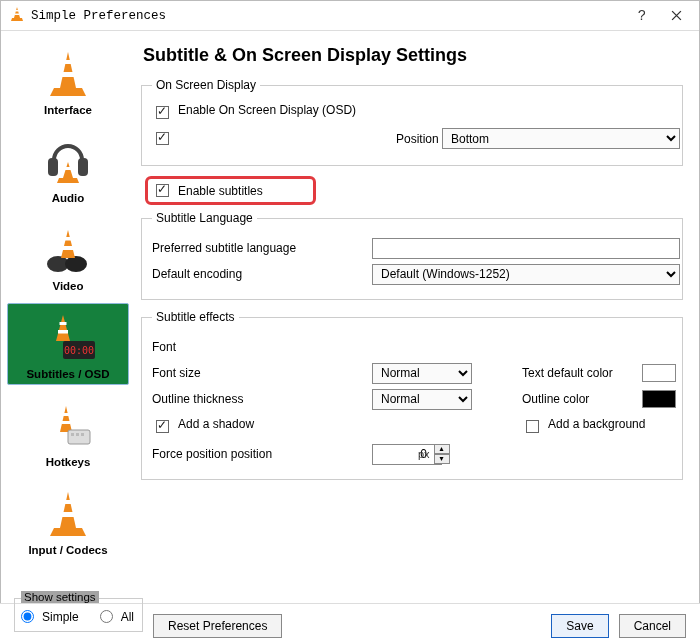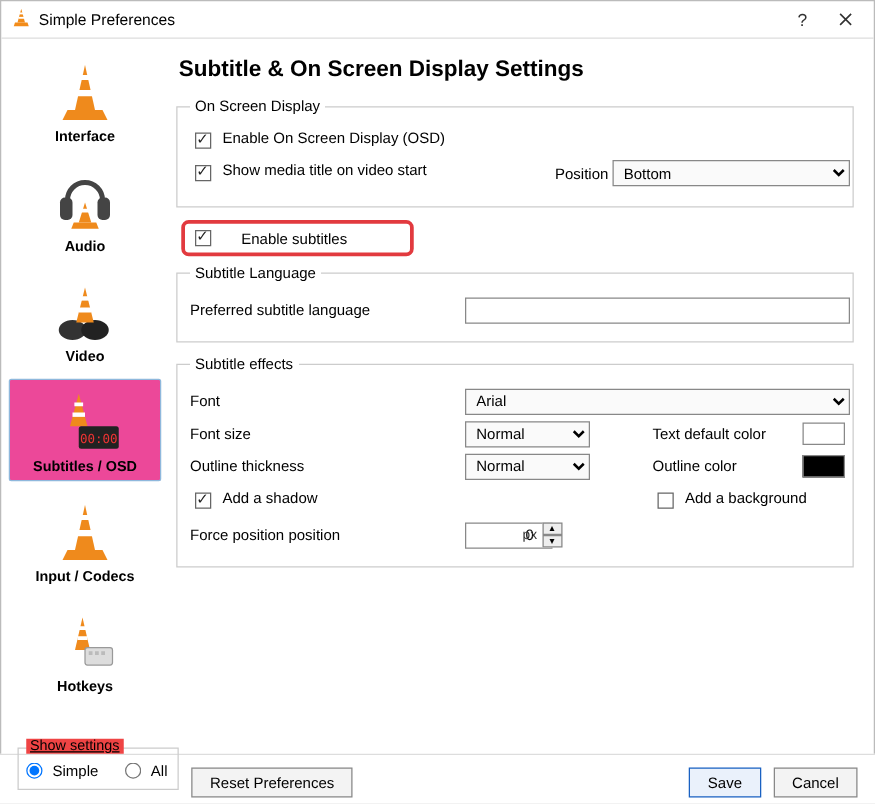--- a/index.html
+++ b/index.html
@@ -13,20 +13,21 @@
     height: 643px;
     overflow: hidden;
     border: 1px solid #bbb;
   }
   .titlebar {
     display: flex;
     align-items: center;
     height: 30px;
     padding: 0 6px 0 8px;
     border-bottom: 1px solid #ddd;
+    font-family: Liberation Mono, monospace;
   }
   .titlebar .title { flex: 1; font-size: 12.5px; }
   .titlebar .tb-btn {
     width: 34px; height: 28px;
     display: flex; align-items: center; justify-content: center;
     font-size: 14px; color: #333;
   }
 
   .content { display: flex; height: 573px; }
   .sidebar {
@@ -37,21 +38,21 @@
   .sidebar-item {
     width: 122px;
     margin: 2px auto 6px auto;
     padding: 6px 0 4px 0;
     text-align: center;
     border: 1px solid transparent;
     border-radius: 2px;
     cursor: pointer;
   }
   .sidebar-item.selected {
-    background: #ec4899;
+    background: #15803d;
     border: 1px solid #8fb8dc;
   }
   .sidebar-item .label { display: block; font-size: 11.5px; margin-top: 2px; font-weight: bold; }
   .icon-slot { height: 56px; display:flex; align-items:center; justify-content:center; }
 
   .main {
     flex: 1;
     padding: 10px 16px 0 6px;
   }
   h1.page-title { font-size: 18px; font-weight: 600; margin: 4px 0 12px 2px; }
@@ -98,21 +99,21 @@
     top:-3px; left:0;
     font-size:12px;
     color:#222;
   }
   .highlight {
     border: 3px solid #e23a3f;
     border-radius: 6px;
     padding: 2px 50px 2px 4px;
     display:inline-flex;
     align-items:center;
-    gap:21px;
+    gap:6px;
   }
 
   .spin {
     display:flex; align-items:center;
   }
   .spin input { width:70px; text-align:right; padding-right:14px;}
   .spin .unit { margin-left:-24px; font-size:11px; color:#333; pointer-events:none;}
   .spin .spinbtns { display:flex; flex-direction:column; margin-left:4px;}
   .spin .spinbtns div {
     width:16px;height:10px;border:1px solid #888;background:#eee;
@@ -137,21 +138,21 @@
     background:#fff;
   }
   .show-settings {
     border: 1px solid #ccc;
     padding: 0 8px 4px 6px;
     font-size: 11.5px;
     position: relative;
     margin-top:-12px;
   }
   .show-settings .legend2 {
-    position:absolute; top:-8px; left:6px; background:#ef4444; padding:0 3px;text-decoration:underline;
+    position:absolute; top:-8px; left:6px; background:#a3a3a3; padding:0 3px;
   }
   .radios { display:flex; gap:21px; margin-top:8px; align-items:center;}
   input[type=radio]{ margin:0 2px 0 0;}
 
   .btn {
     font: inherit;
     height: 24px;
     padding: 0 14px;
     border: 1px solid #888;
     background: #f3f3f3;
@@ -226,60 +227,59 @@
             <rect x="20.5" y="11" width="7" height="3" fill="#fff"></rect>
             <rect x="19" y="19" width="10" height="3.5" fill="#fff"></rect>
             <rect x="24" y="30" width="32" height="18" rx="2" fill="#222"></rect>
             <text x="40" y="43" font-size="10" fill="#e33" text-anchor="middle" font-family="monospace">00:00</text>
           </svg>
       </div>
       <span class="label">Subtitles / OSD</span>
     </div>
     <div class="sidebar-item">
       <div class="icon-slot">
-        <svg width="48" height="52" viewBox="0 0 48 52">
-            <path d="M24 4 L32 40 H16 Z" fill="#ef8a1c"></path>
-            <rect x="20" y="12" width="8" height="4" fill="#fff"></rect>
-            <rect x="18" y="24" width="12" height="5" fill="#fff"></rect>
-            <path d="M10 40 H38 L42 48 H6 Z" fill="#ef8a1c"></path>
-          </svg>
-      </div>
-      <span class="label">Input / Codecs</span>
-    </div>
-    <div class="sidebar-item">
-      <div class="icon-slot">
         <svg width="52" height="52" viewBox="0 0 52 52">
             <path d="M24 6 L30 32 H18 Z" fill="#ef8a1c"></path>
             <rect x="21" y="13" width="6" height="3" fill="#fff"></rect>
             <rect x="20" y="21" width="8" height="3" fill="#fff"></rect>
             <rect x="26" y="30" width="22" height="14" rx="2" fill="#ddd" stroke="#999"></rect>
             <rect x="29" y="33" width="3" height="3" fill="#bbb"></rect>
             <rect x="34" y="33" width="3" height="3" fill="#bbb"></rect>
             <rect x="39" y="33" width="3" height="3" fill="#bbb"></rect>
           </svg>
       </div>
       <span class="label">Hotkeys</span>
     </div>
+    <div class="sidebar-item">
+      <div class="icon-slot">
+        <svg width="48" height="52" viewBox="0 0 48 52">
+            <path d="M24 4 L32 40 H16 Z" fill="#ef8a1c"></path>
+            <rect x="20" y="12" width="8" height="4" fill="#fff"></rect>
+            <rect x="18" y="24" width="12" height="5" fill="#fff"></rect>
+            <path d="M10 40 H38 L42 48 H6 Z" fill="#ef8a1c"></path>
+          </svg>
+      </div>
+      <span class="label">Input / Codecs</span>
+    </div>
   </div>
 
   <div class="main">
     <h1 class="page-title">Subtitle &amp; On Screen Display Settings</h1>
 
     <fieldset>
       <legend>On Screen Display</legend>
       <div class="check-row">
         <input type="checkbox" checked="" style="">
         <span>Enable On Screen Display (OSD)</span>
       </div>
       <div class="row">
         <div class="check-row" style="flex:0 0 244px;">
           <input type="checkbox" checked="" style="">
-          <span>Show media title on video start</span>
-        </div>
-        <span style="flex:0 0 46px;margin-left:48px;">Position</span>
+        </div>
+        <span style="flex:0 0 46px;">Position</span>
         <select class="w-full">
           <option>Bottom</option>
         </select>
       </div>
     </fieldset>
 
     <div style="margin:0 0 6px 4px;">
       <span class="highlight">
         <input type="checkbox" checked="" style="">
         <span>Enable subtitles</span>
@@ -287,29 +287,34 @@
     </div>
 
     <fieldset>
       <legend>Subtitle Language</legend>
       <div class="row">
         <span class="lbl">Preferred subtitle language</span>
         <div class="ctl">
             <input type="text" class="w-full" value="" style="">
           </div>
       </div>
+      <div class="row">
+        <span class="lbl">Default encoding</span>
+        <div class="ctl">
+          <select class="w-full">
+            <option>Default (Windows-1252)</option>
+          </select>
+        </div>
+      </div>
     </fieldset>
 
     <fieldset>
       <legend>Subtitle effects</legend>
       <div class="row">
         <span class="lbl">Font</span>
-        <div class="ctl">
-          <select class="w-full"><option>Arial</option></select>
-        </div>
       </div>
       <div class="row">
         <span class="lbl">Font size</span>
         <div class="ctl">
           <select class="w-100"><option>Normal</option></select>
           <span style="flex:0 0 30px;"></span>
           <span style="flex:0 0 110px;">Text default color</span>
           <div class="swatch"></div>
         </div>
       </div>

